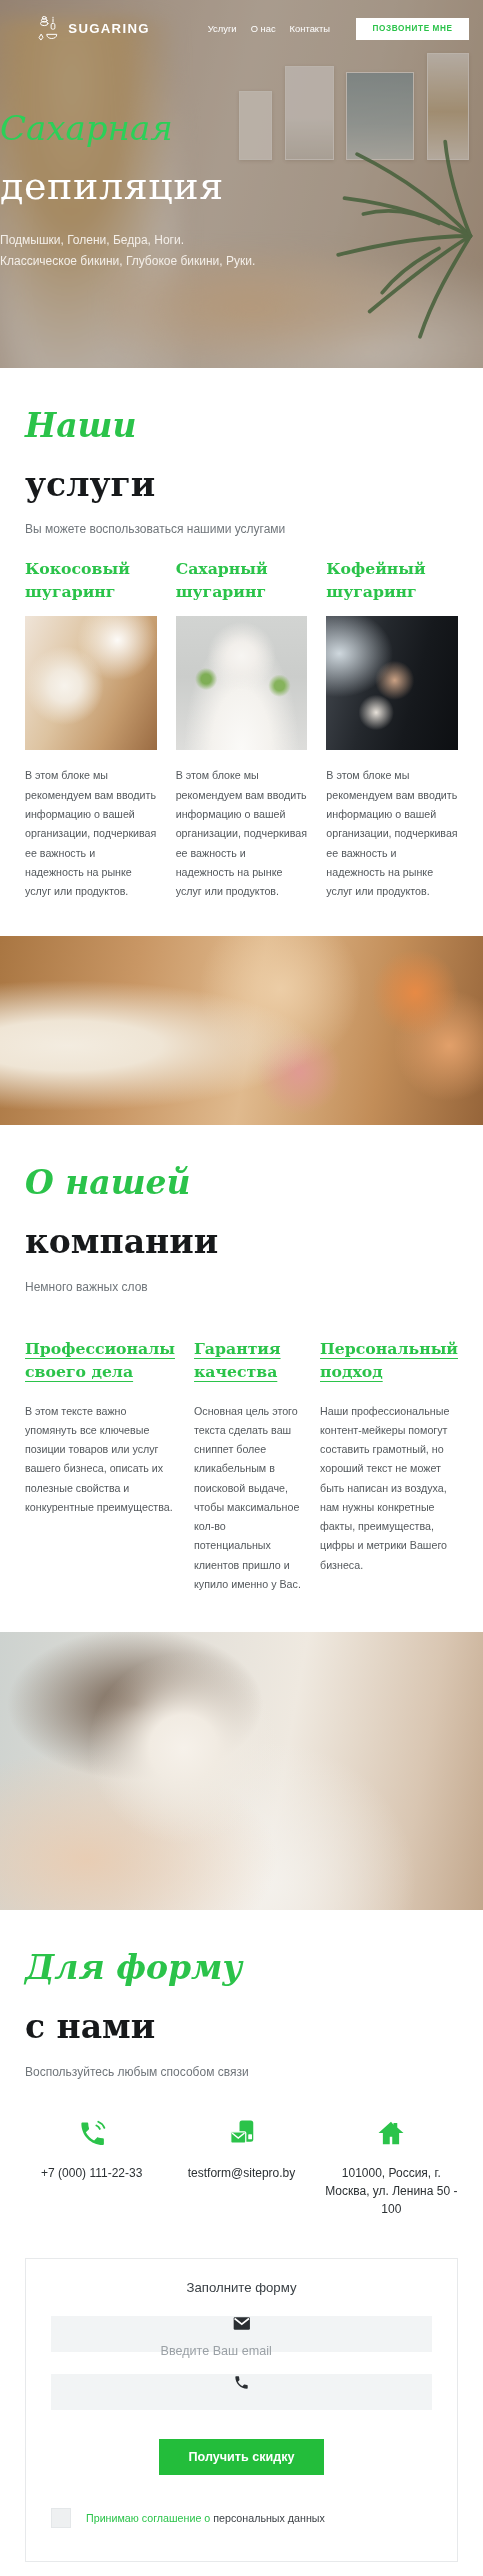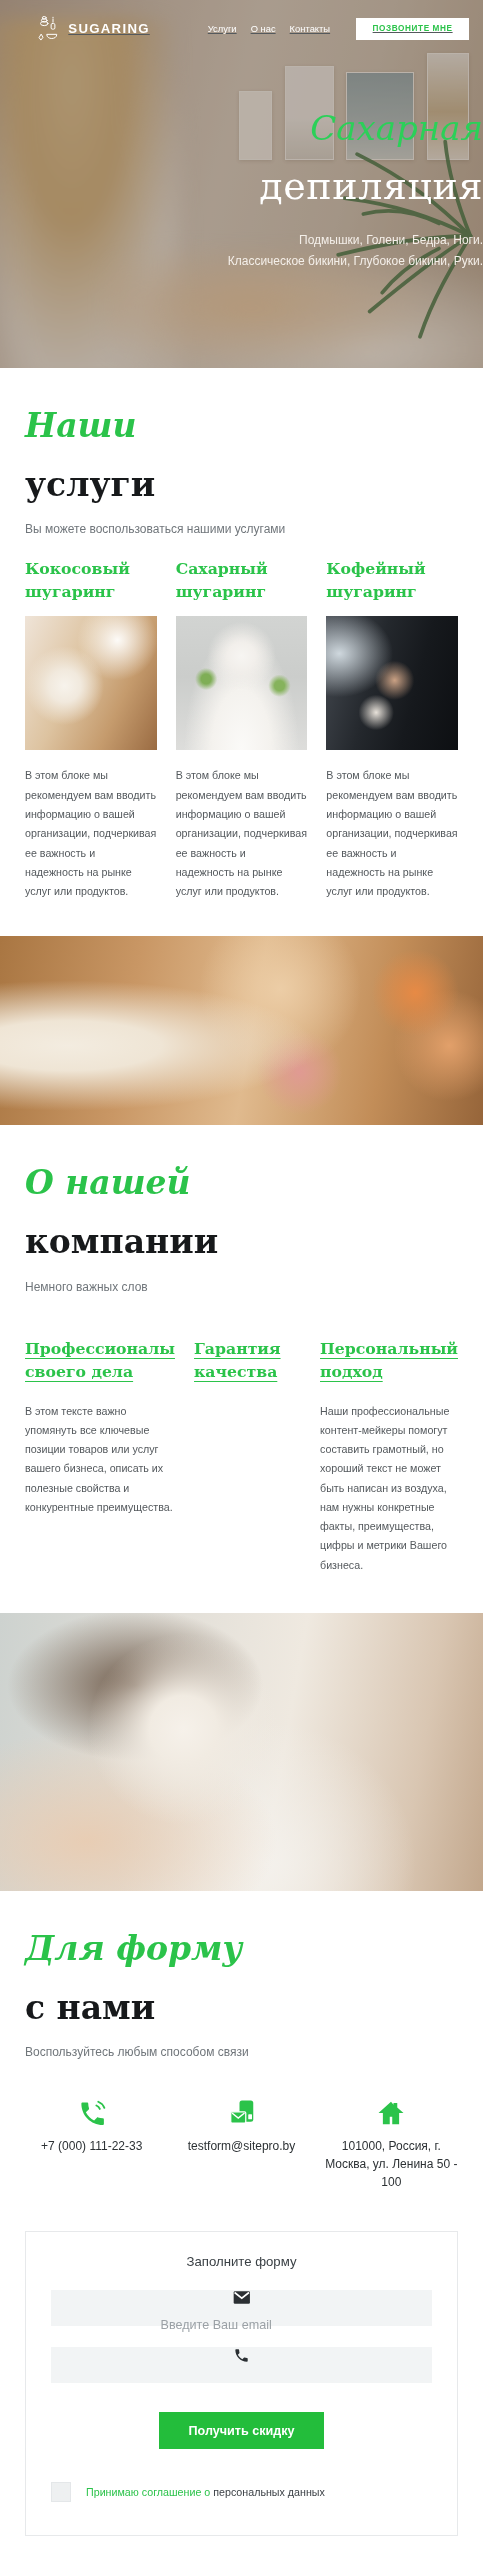--- a/index.html
+++ b/index.html
@@ -30,30 +30,30 @@
   .ph-shelf{top:53px;right:14px;display:flex;align-items:flex-end;gap:12.6px;filter:none;opacity:.85;}
   .frame{background:#f6f2ec;border:1.9px solid #fbf9f6;box-shadow:0 1.3px 3.8px rgba(90,70,50,.25);}
   .f1{width:33px;height:69px;}
   .f2{width:49px;height:94px;background:linear-gradient(180deg,#f3f1ee 55%,#d8d4cc 100%);}
   .f3{width:68px;height:88px;background:linear-gradient(180deg,#8aa3ab 0%,#a9bcc0 60%,#cfd8d6 100%);}
   .f4{width:42px;height:107px;background:linear-gradient(180deg,#efece7 0%,#cbb58e 55%,#efe9df 100%);}
   .ph-plant{top:129px;right:0;width:170px;height:214px;filter:none;}
   .hero-overlay{position:absolute;inset:0;background:rgba(86,68,55,.36);}
   .hero-inner{position:relative;z-index:3;}
 
-  .topbar{display:flex;align-items:center;padding:16.4px 14px 0 34px;text-decoration:underline;}
+  .topbar{display:flex;align-items:center;padding:16.4px 14px 0 34px;}
   .logo{display:flex;align-items:center;gap:6.3px;color:#fff;}
   .logo-text{font-size:13.2px;letter-spacing:1.3px;font-weight:bold;}
   .nav{display:flex;gap:14px;margin-left:58px;}
   .nav a{color:#ffffff;text-decoration:none;font-size:9.4px;cursor:pointer;}
   .cta-btn{margin-left:auto;background:#ffffff;border:none;color:var(--green);
     font-size:8.2px;font-weight:bold;letter-spacing:0.6px;padding:6.3px 16.4px;cursor:pointer;
     font-family:inherit;}
 
-  .hero-text{text-align:right;margin-top:70px;}
+  .hero-text{text-align:left;margin-top:70px;}
   .hero-accent{font-style:italic;font-size:34px;color:#2bd058;line-height:1;}
   .hero-main{font-size:38px;color:#ffffff;margin-top:21.4px;line-height:1;letter-spacing:0.6px;}
   .hero-sub{margin-top:25px;color:#f4efe9;font-size:12px;line-height:1.75;}
 
   
   .section{padding:40px 25px 0;}
   .h-accent{display:block;font-style:italic;font-size:33px;color:var(--green);line-height:1.1;}
   .h-main{display:block;font-size:33px;color:var(--dark);margin-top:22.7px;line-height:1.1;}
   .sub{margin-top:19px;font-size:12px;color:var(--gray);}
 
@@ -94,21 +94,21 @@
     linear-gradient(100deg,#cdd2cf 0%,#e2dfd8 33%,#efe9e0 58%,#d9c6b2 84%,#c2a78c 100%);}
 
   
   .about-cols{display:grid;grid-template-columns:repeat(3,1fr);gap:19px;margin-top:43px;padding-bottom:38px;}
   .about-title{color:var(--green);font-weight:bold;font-size:15.7px;line-height:1.5;
     text-decoration:underline;text-underline-offset:3.8px;text-decoration-thickness:0.6px;min-height:50px;}
   .about-text{margin-top:15px;font-size:10.7px;line-height:1.8;color:var(--body);}
 
   
   .contacts{display:grid;grid-template-columns:repeat(3,1fr);gap:16.4px;margin-top:39px;text-align:center;}
-  .contact-item{display:flex;flex-direction:column;align-items:center;gap:9px;}
+  .contact-item{display:flex;flex-direction:column;align-items:center;gap:16px;}
   .contact-icon{width:30px;height:30px;}
   .contact-value{font-size:12px;color:#2c3134;line-height:1.5;text-decoration:none;}
 
   .form-card{border:0.6px solid #e7e9eb;margin:40px 0 0;padding:21.4px 25px 33px;}
   .form-title{text-align:center;font-size:13.2px;color:#3a4045;}
   .input-row{display:flex;align-items:center;gap:12.6px;background:#f2f4f5;height:36px;
     margin-top:21.4px;padding:0 15px;cursor:text;flex-direction:column;}
   .input-row svg{flex:0 0 auto;}
   .input-row input{flex:1;border:none;background:transparent;outline:none;
     font-size:12.6px;font-family:inherit;color:#3c4146;height:100%;}
@@ -218,20 +218,21 @@
   </h2>
   <div class="sub">Немного важных слов</div>
 
   <div class="about-cols">
     <div>
       <div class="serif about-title">Профессионалы своего дела</div>
       <div class="about-text">В этом тексте важно упомянуть все ключевые позиции товаров или услуг вашего бизнеса, описать их полезные свойства и конкурентные преимущества.</div>
     </div>
     <div>
       <div class="serif about-title">Гарантия качества</div>
+      <div class="about-text">Основная цель этого текста сделать ваш сниппет более кликабельным в поисковой выдаче, чтобы максимальное кол-во потенциальных клиентов пришло и купило именно у Вас.</div>
     </div>
     <div>
       <div class="serif about-title">Персональный подход</div>
       <div class="about-text">Наши профессиональные контент-мейкеры помогут составить грамотный, но хороший текст не может быть написан из воздуха, нам нужны конкретные факты, преимущества, цифры и метрики Вашего бизнеса.</div>
     </div>
   </div>
 </div>
 
 <div class="photo-band-2"></div>
 

